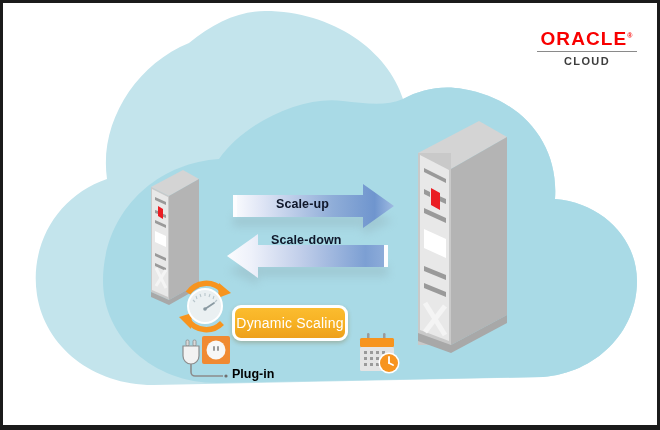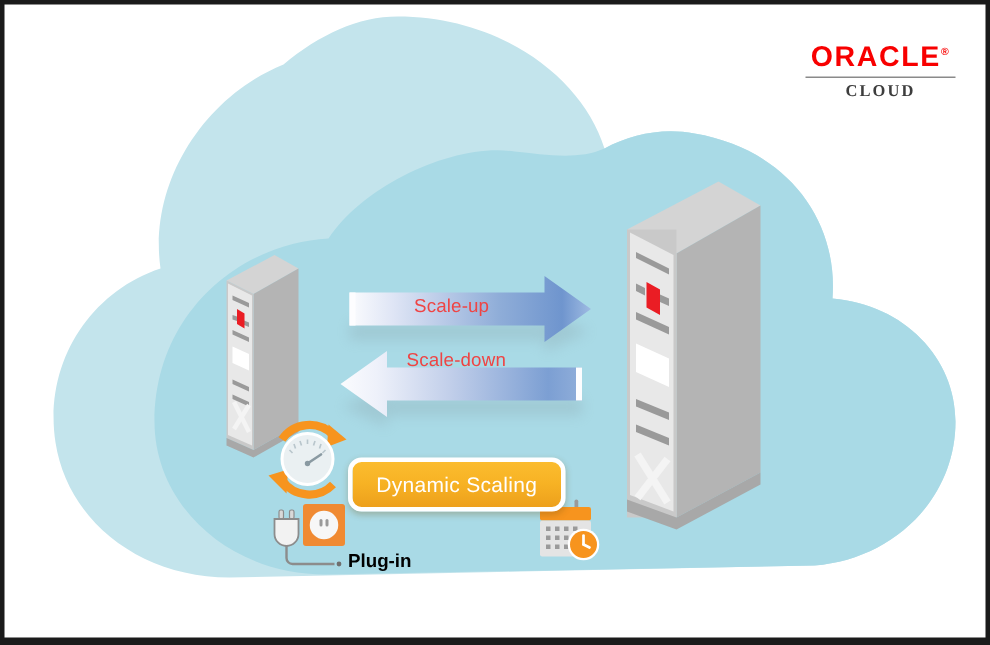--- a/index.html
+++ b/index.html
@@ -57,47 +57,47 @@
     font-size: 7px;
     vertical-align: super;
     font-weight: bold;
   }
   .logo-rule {
     height: 1px;
     background: #8a8a8a;
     margin: 3px 2px 0 2px;
   }
   .logo-sub {
-    font-family: Liberation Serif, serif;
+    font-family: Liberation Sans, sans-serif;
     font-weight: bold;
     font-size: 11px;
     letter-spacing: 1.4px;
     margin-top: 4px;
     line-height: 1;
   }
 
   
   .arrow-label {
     position: absolute;
     font-family: "Liberation Sans", sans-serif;
-    font-weight: normal;
+    font-weight: bold;
     font-size: 12.5px;
-    color: #ef4444;
+    color: #0f172a;
     white-space: nowrap;
     letter-spacing: 0.1px;
   }
   #label-scale-up { left: 273px; top: 194px; }
   #label-scale-down { left: 268px; top: 230px; }
 
   
   .ds-button {
     position: absolute;
     left: 229px;
     top: 302px;
-    width: 145px;
+    width: 116px;
     height: 36px;
     border-radius: 9px;
     background: linear-gradient(180deg, #fbbc2f 0%, #f7b224 48%, #eda01c 100%);
     border: 3px solid #ffffff;
     box-sizing: border-box;
     box-shadow: 0 2px 4px rgba(120,90,20,0.30);
     display: flex;
     align-items: center;
     justify-content: center;
   }

